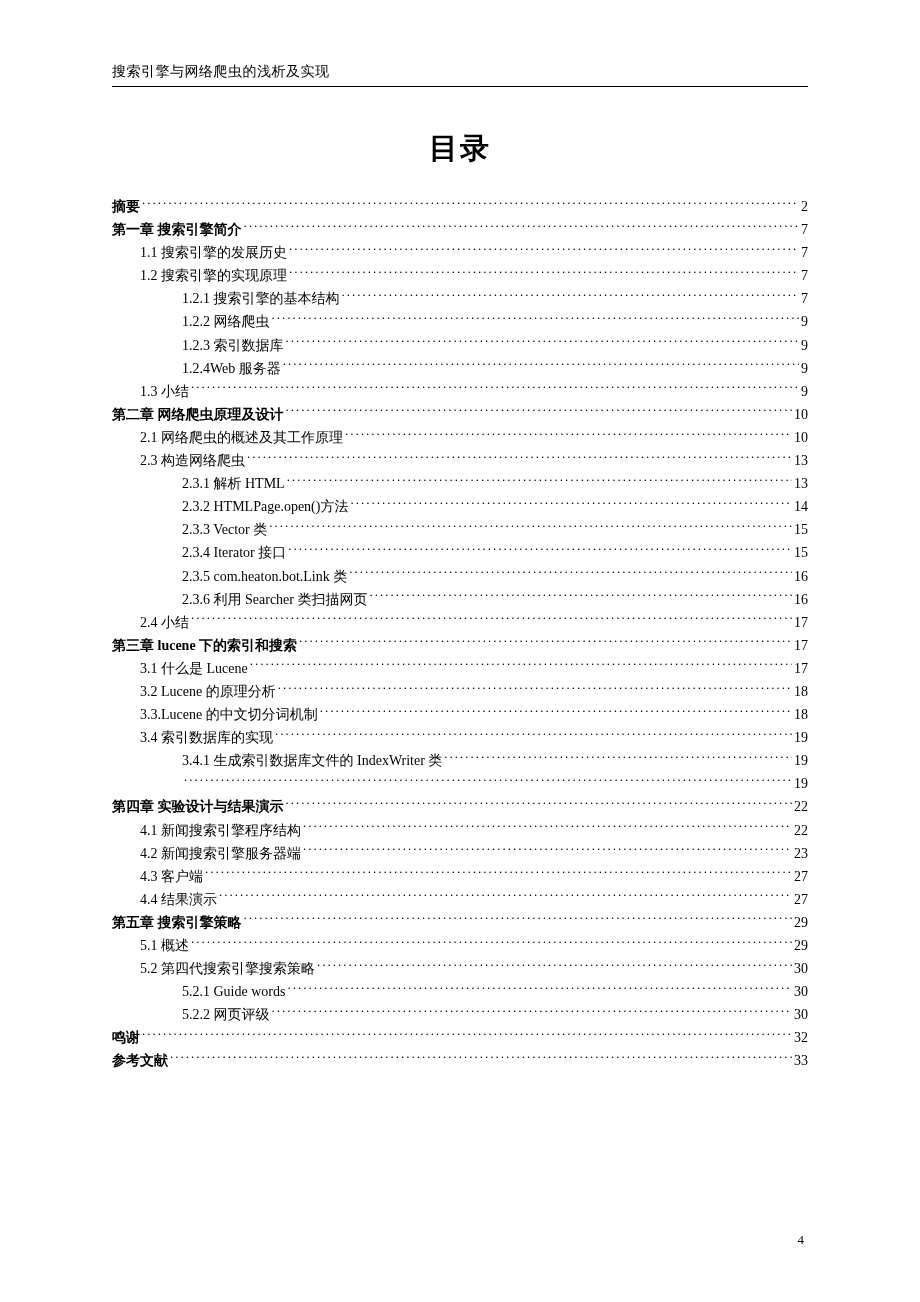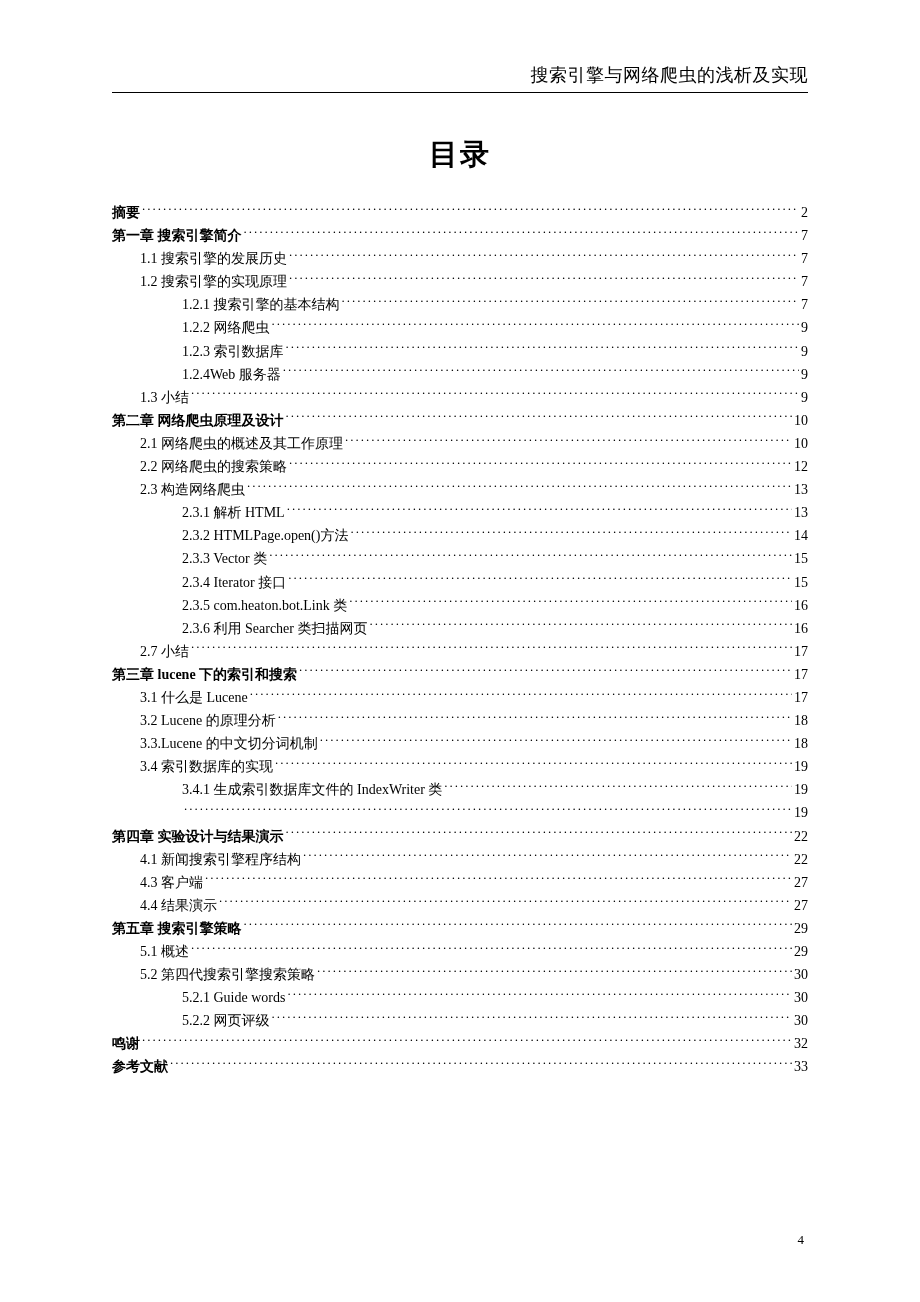--- a/index.html
+++ b/index.html
@@ -9,22 +9,22 @@
     font-size: 14px;
     color: #000;
     width: 920px;
     height: 1302px;
     position: relative;
   }
   .page {
     padding: 63px 112px 0 112px;
   }
   .header-title {
-    text-align: right;
-    font-size: 18px;
+    text-align: left;
+    font-size: 14px;
     letter-spacing: 0.5px;
     padding-bottom: 5px;
     border-bottom: 1px solid #000;
     margin-bottom: 42px;
   }
   .toc-title {
     text-align: center;
     font-size: 29px;
     font-weight: bold;
     margin-bottom: 26px;
@@ -122,25 +122,20 @@
         <span class="toc-label">第二章  网络爬虫原理及设计</span>
         <span class="dots"></span>
         <span class="toc-page">10</span>
       </li>
       <li class="toc-row lv1">
         <span class="toc-label">2.1 网络爬虫的概述及其工作原理</span>
         <span class="dots"></span>
         <span class="toc-page">10</span>
       </li>
       <li class="toc-row lv1">
-        <span class="toc-label">2.2 网络爬虫的搜索策略</span>
-        <span class="dots"></span>
-        <span class="toc-page">12</span>
-      </li>
-      <li class="toc-row lv1">
         <span class="toc-label">2.3 构造网络爬虫</span>
         <span class="dots"></span>
         <span class="toc-page">13</span>
       </li>
       <li class="toc-row lv2">
         <span class="toc-label">2.3.1 解析 HTML</span>
         <span class="dots"></span>
         <span class="toc-page">13</span>
       </li>
       <li class="toc-row lv2">
@@ -162,21 +157,21 @@
         <span class="toc-label">2.3.5  com.heaton.bot.Link 类</span>
         <span class="dots"></span>
         <span class="toc-page">16</span>
       </li>
       <li class="toc-row lv2">
         <span class="toc-label">2.3.6 利用 Searcher 类扫描网页</span>
         <span class="dots"></span>
         <span class="toc-page">16</span>
       </li>
       <li class="toc-row lv1">
-        <span class="toc-label">2.7 小结</span>
+        <span class="toc-label">2.4 小结</span>
         <span class="dots"></span>
         <span class="toc-page">17</span>
       </li>
       <li class="toc-row lv0 bold">
         <span class="toc-label">第三章   lucene 下的索引和搜索</span>
         <span class="dots"></span>
         <span class="toc-page">17</span>
       </li>
       <li class="toc-row lv1">
         <span class="toc-label">3.1 什么是 Lucene</span>
@@ -209,20 +204,25 @@
       </li>
       <li class="toc-row lv0 bold">
         <span class="toc-label">第四章  实验设计与结果演示</span>
         <span class="dots"></span>
         <span class="toc-page">22</span>
       </li>
       <li class="toc-row lv1">
         <span class="toc-label">4.1  新闻搜索引擎程序结构</span>
         <span class="dots"></span>
         <span class="toc-page">22</span>
+      </li>
+      <li class="toc-row lv1">
+        <span class="toc-label">4.2  新闻搜索引擎服务器端</span>
+        <span class="dots"></span>
+        <span class="toc-page">23</span>
       </li>
       <li class="toc-row lv1">
         <span class="toc-label">4.3 客户端</span>
         <span class="dots"></span>
         <span class="toc-page">27</span>
       </li>
       <li class="toc-row lv1">
         <span class="toc-label">4.4 结果演示</span>
         <span class="dots"></span>
         <span class="toc-page">27</span>

